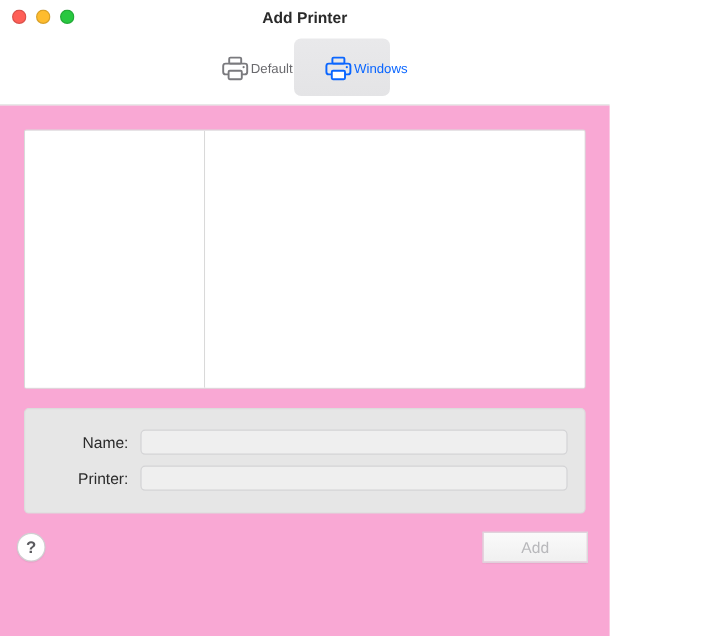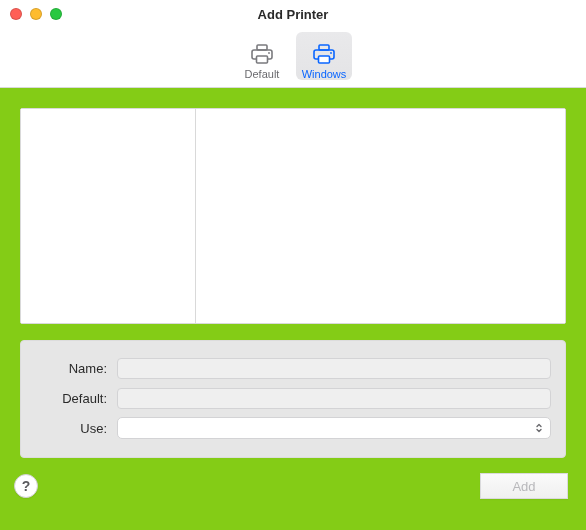--- a/index.html
+++ b/index.html
@@ -5,21 +5,21 @@
   html, body {
     margin: 0;
     padding: 0;
     background: #ffffff;
     font-family: -apple-system, "Helvetica Neue", Arial, sans-serif;
     font-size: 13px;
     color: #2a2a2a;
     -webkit-font-smoothing: antialiased;
   }
   .window {
-    width: 586px;
+    width: 508px;
     height: 530px;
     box-sizing: border-box;
     background: #ffffff;
     display: flex;
     flex-direction: column;
     position: relative;
   }
   
   .titlebar {
     height: 28px;
@@ -58,52 +58,52 @@
     height: 55px;
     display: flex;
     justify-content: center;
     align-items: flex-start;
     gap: 6px;
     border-bottom: 1px solid #d9d9d9;
     padding-top: 4px;
   }
   .toolbar-item {
     display: flex;
-    flex-direction: column;
-    align-items: center;
-    justify-content: flex-end;
+    align-items: center;
+    justify-content: space-between;
     width: 56px;
     height: 46px;
     border-radius: 6px;
     cursor: default;
     padding-top: 2px;
   }
   .toolbar-item.selected {
     background: linear-gradient(#e9e9eb, #e4e4e6);
+    padding-left: 24px;
   }
   .toolbar-item .icon-slot {
     width: 28px;
     height: 26px;
     display: flex;
     align-items: center;
     justify-content: center;
   }
   .toolbar-item .label {
     font-size: 11px;
     margin-top: 1px;
     color: #6a6a6e;
   }
   .toolbar-item.selected .label {
     color: #0a66ff;
     font-weight: 500;
   }
   .toolbar-item svg { display: block; }
   
   .content {
-    background: #84cc16;
+    background: #f9a8d4;
     flex: 1;
     position: relative;
     display: flex;
     flex-direction: column;
   }
   .browser-area {
     margin: 20px 20px 16px 20px;
     height: 214px;
     background: #ffffff;
     border: 1px solid #d9d9d9;
@@ -260,36 +260,24 @@
     </div>
 
     <div class="form-panel">
 
       <div class="form-row">
         <div class="row-label">Name:</div>
         <input class="text-field" type="text" value="" style="">
       </div>
 
       <div class="form-row">
-        <div class="row-label">Default:</div>
+        <div class="row-label">Printer:</div>
         <input class="text-field" type="text" value="" style="">
       </div>
 
-      <div class="form-row">
-        <div class="row-label">Use:</div>
-        <div class="popup-field">
-          <span></span>
-          <span class="spinner">
-            <svg width="8" height="12" viewBox="0 0 8 12" fill="none" stroke="#6a6a6e" stroke-width="1.4" stroke-linecap="round" stroke-linejoin="round">
-              <path d="M2 4.5 L4 2.5 L6 4.5"></path>
-              <path d="M2 7.5 L4 9.5 L6 7.5"></path>
-            </svg>
-          </span>
-        </div>
-      </div>
 
     </div>
 
     <div class="footer">
       <div class="help-button">
         <span>?</span>
       </div>
       <div class="add-button">
         <span>Add</span>
       </div>

